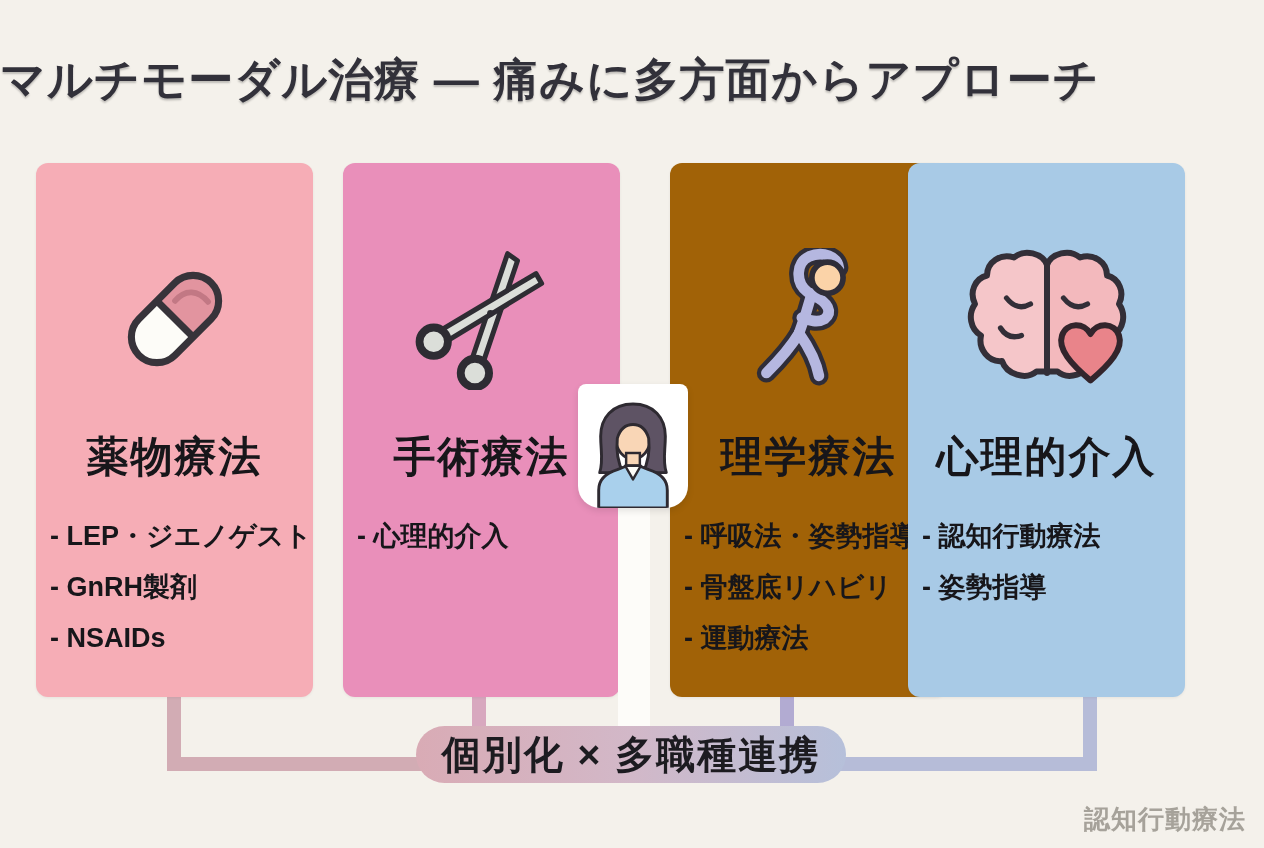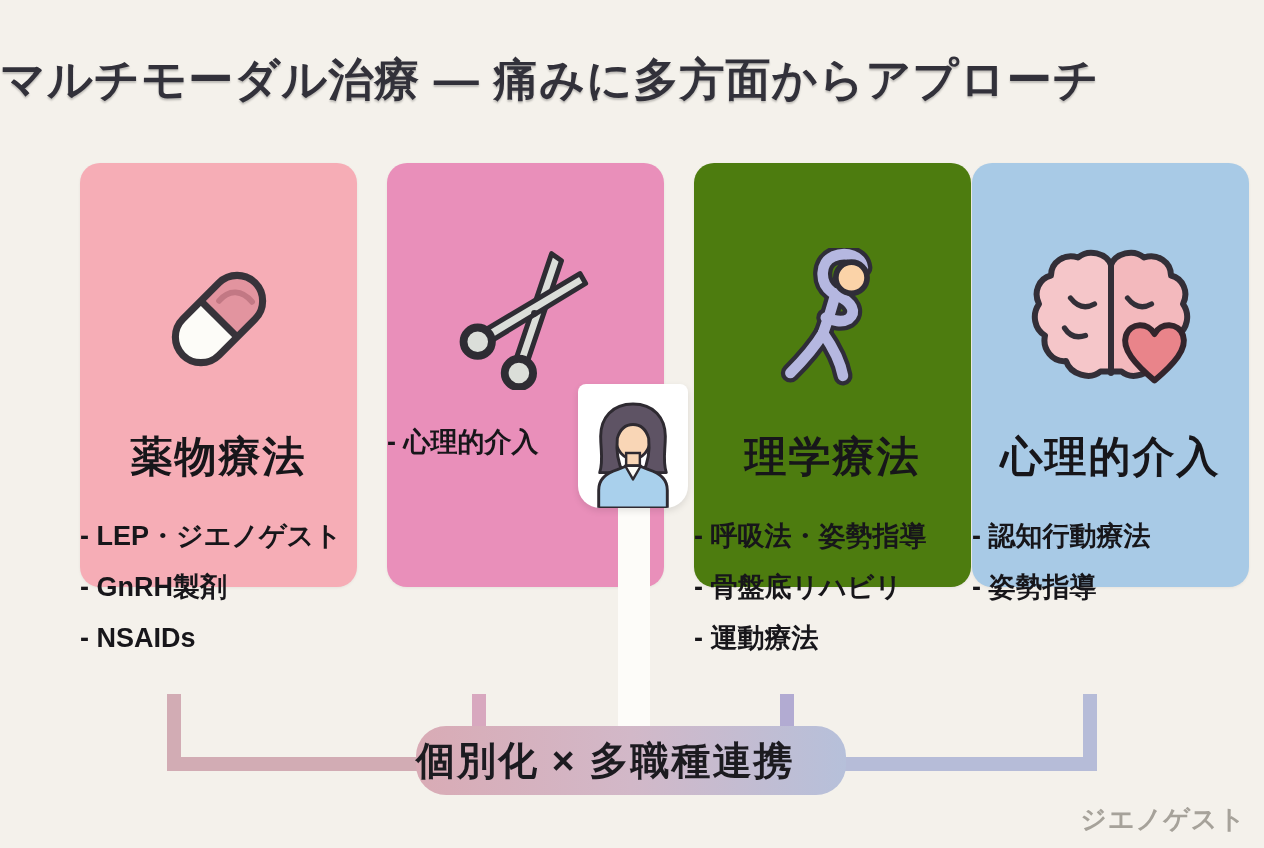--- a/index.html
+++ b/index.html
@@ -8,43 +8,42 @@
     position:relative; width:1264px; height:848px; overflow:hidden;
     background:#f4f1eb;
   }
   .main-title {
     position:absolute; top:50px; left:0; width:100%;
     text-align:left; font-size:45px; font-weight:900; color:#32313a;
     letter-spacing:1px; text-shadow:0 2px 2px rgba(0,0,0,0.22);
     margin:0;
   }
   .card {
-    position:absolute; top:163px; width:277px; height:424px;
-    border-radius:20px; z-index:2;
+    position:absolute; top:163px; width:277px; height:534px;
+    border-radius:12px; z-index:2;
     box-shadow:0 1px 3px rgba(0,0,0,0.06);
-    margin-left:44px;
   }
   .card-icon {
     margin-top:84px; height:144px;
     display:flex; align-items:center; justify-content:center;
   }
   .card-title {
     margin-top:38px; text-align:center;
     font-size:42px; font-weight:900; color:#17161a; letter-spacing:2px;
   }
   .card-list {
-    margin-top:26px; padding-right:6px;
+    margin-top:26px; padding-left:14px; padding-right:6px;
     font-size:27px; font-weight:800; color:#17161a;
     line-height:51px; white-space:nowrap;
   }
   .connector { position:absolute; z-index:1; }
   .integration-box {
-    position:absolute; left:416px; top:726px; width:430px; height:69px;
+    position:absolute; left:416px; top:726px; width:430px; height:57px;
     border-radius:30px; z-index:3;
-    display:flex; align-items:center; justify-content:flex-start;
+    display:flex; align-items:center; justify-content:center;
     font-size:39px; font-weight:900; color:#1c1b20; letter-spacing:2px;
   }
   .bubble-stem {
     position:absolute; left:618px; top:498px; width:32px; height:232px;
     background:#fdfcf9; z-index:2;
   }
   .patient-pill {
     position:absolute; left:556px; top:344px; width:148px; height:54px;
     background:#ffffff; border-radius:27px; z-index:5;
     display:flex; align-items:center; justify-content:center;
@@ -101,26 +100,27 @@
       <svg width="142" height="142" viewBox="0 0 100 100">
         <g stroke="#2e2c33" stroke-linejoin="round">
           <path d="M41,84 L68,4 L75,9 L48,89 Z" fill="#dbded9" stroke-width="3.5"></path>
           <path d="M14,62 L88,18 L92,25 L18,70 Z" fill="#dbded9" stroke-width="3.5"></path>
           <circle cx="16" cy="66" r="10" fill="#dbded9" stroke-width="5.5"></circle>
           <circle cx="45" cy="88" r="10" fill="#dbded9" stroke-width="5.5"></circle>
         </g>
         <circle cx="56" cy="46" r="2.4" fill="#2e2c33"></circle>
       </svg>
     </div>
+    <div class="card-title">手術療法</div>
     <div class="card-list">
       <div>- 心理的介入</div>
     </div>
   </div>
 
-  <div class="card" style="left: 650px; background: #4d7c0f;">
+  <div class="card" style="left: 670px; background: #a16207;">
     <div class="card-icon">
       <svg width="142" height="142" viewBox="0 0 100 100">
         <g fill="none" stroke="#2f2d38" stroke-width="13.5" stroke-linecap="round" stroke-linejoin="round">
           <path d="M49,31 C40,24 41,10 50,6 C60,2 70,6 71,14"></path>
           <path d="M52,32 C49,43 46,52 43,60"></path>
           <path d="M54,34 C63,38 67,45 61,50 C56,53 50,51 45,49"></path>
           <path d="M43,60 C37,70 28,80 20,88"></path>
           <path d="M43,60 C50,70 55,79 57,90"></path>
         </g>
         <g fill="none" stroke="#b5b7e0" stroke-width="7.5" stroke-linecap="round" stroke-linejoin="round">
@@ -134,21 +134,21 @@
       </svg>
     </div>
     <div class="card-title">理学療法</div>
     <div class="card-list">
       <div>- 呼吸法・姿勢指導</div>
       <div>- 骨盤底リハビリ</div>
       <div>- 運動療法</div>
     </div>
   </div>
 
-  <div class="card" style="left: 928px; background: rgb(168, 202, 230);">
+  <div class="card" style="left: 908px; background: rgb(168, 202, 230);">
     <div class="card-icon">
       <svg width="168" height="150" viewBox="0 0 110 100">
         <g stroke="#332f38" stroke-width="4" stroke-linejoin="round" stroke-linecap="round">
           <path d="M55,14 C52,6 40,3 33,9 C24,6 15,12 15,21 C7,23 3,32 7,40 C2,47 4,57 11,61 C9,70 16,79 25,78 C28,87 41,91 48,85 L55,85 Z" fill="#f5c6c9"></path>
           <path d="M55,14 C58,6 70,3 77,9 C86,6 95,12 95,21 C103,23 107,32 103,40 C108,47 106,57 99,61 C101,70 94,79 85,78 C82,87 69,91 62,85 L55,85 Z" fill="#f3b9bd"></path>
           <line x1="55" y1="13" x2="55" y2="86"></line>
           <path d="M28,36 Q35,45 44,40" fill="none" stroke-width="3.5"></path>
           <path d="M24,56 Q29,64 38,61" fill="none" stroke-width="3.5"></path>
           <path d="M66,36 Q73,45 82,40" fill="none" stroke-width="3.5"></path>
         </g>
@@ -170,15 +170,15 @@
       <rect x="43" y="56" width="14" height="16" fill="#f9d6b6" stroke="#2e2a31" stroke-width="2.5"></rect>
       <path d="M15,112 V94 C15,82 24,76 34,73 L44,69 H56 L66,73 C76,76 85,82 85,94 V112 Z" fill="#a9d0ec" stroke="#2e2a31" stroke-width="3" stroke-linejoin="round"></path>
       <path d="M42,69 L50,83 L58,69 Z" fill="#fdfcf8" stroke="#2e2a31" stroke-width="2.5" stroke-linejoin="round"></path>
     </svg>
   </div>
 
   <div class="integration-box" style="background: linear-gradient(90deg, rgb(217, 171, 181), rgb(210, 184, 200) 50%, rgb(182, 192, 218));">
     <span>個別化 × 多職種連携</span>
   </div>
 
-  <div class="watermark">ジエノゲスト</div>
+  <div class="watermark">認知行動療法</div>
 
 </div>
 
 </body></html>

